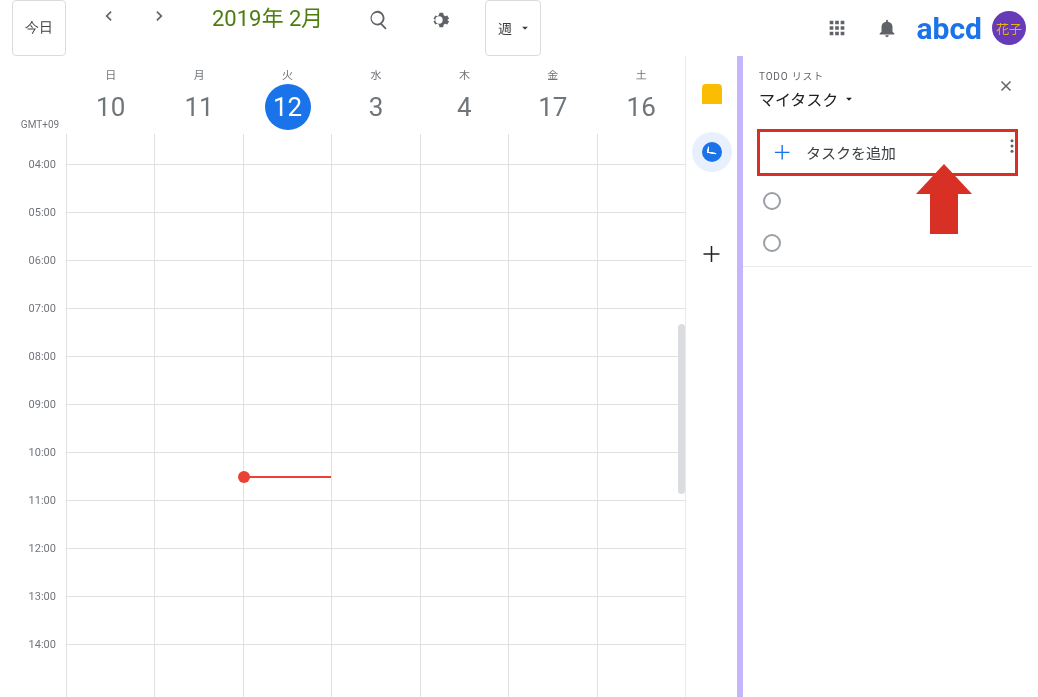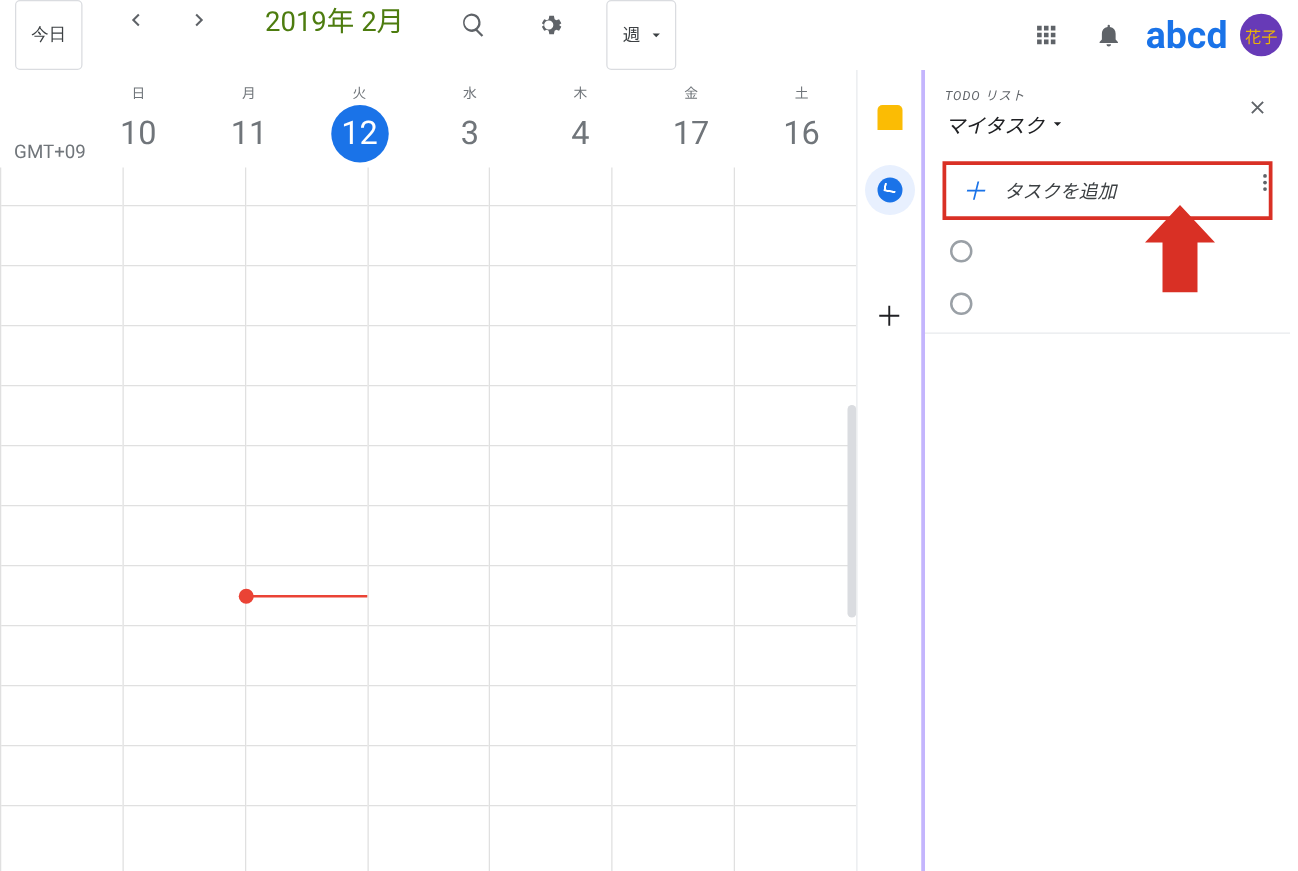--- a/index.html
+++ b/index.html
@@ -95,21 +95,21 @@
   
   .cal-header {
     display: flex;
     height: 78px;
   }
   .cal-gutter {
     width: 66px;
     display: flex;
     align-items: flex-end;
     justify-content: center;
-    font-size: 15px;
+    font-size: 10px;
     color: #70757a;
     padding-bottom: 4px;
     padding-left: 14px;
   }
   .day-col {
     flex: 1;
     text-align: center;
     border-left: 1px solid transparent;
   }
   .dow {
@@ -202,24 +202,23 @@
   }
   .tasks-circle::after {
     content: ''; position: absolute; inset: 4px 4px; border: 2px solid #fff; border-radius: 1px; transform: rotate(10deg);
     border-top: none; border-right: none; width: 8px; height: 5px;
     left: 5px; top: 5px;
   }
   .add-plus { font-size: 22px; color: #202124; font-weight: 400; }
   
   .tasks-panel {
     width: 295px;
-    border-left: 3px solid #c4b5fd;
+    border-left: 6px solid #c4b5fd;
     position: relative;
     padding: 10px 0;
-    font-style: italic;
   }
   .tp-header-small {
     font-size: 10px;
     letter-spacing: 0.8px;
     color: #5f6368;
     padding: 2px 16px 0;
   }
   .tp-header-big {
     font-size: 16px;
     color: #202124;
@@ -345,20 +344,33 @@
           <div class="day-col"><div class="dow">日</div><div class="dom">10</div></div>
           <div class="day-col"><div class="dow">月</div><div class="dom">11</div></div>
           <div class="day-col"><div class="dow">火</div><div class="dom today">12</div></div>
           <div class="day-col"><div class="dow">水</div><div class="dom">3</div></div>
           <div class="day-col"><div class="dow">木</div><div class="dom">4</div></div>
           <div class="day-col"><div class="dow">金</div><div class="dom">17</div></div>
           <div class="day-col"><div class="dow">土</div><div class="dom">16</div></div>
         </div>
     </div>
     <div class="cal-grid-wrap">
+      <div class="time-gutter" id="time-gutter">
+          <div class="time-label" style="top: 30px;">04:00</div>
+          <div class="time-label" style="top: 78px;">05:00</div>
+          <div class="time-label" style="top: 126px;">06:00</div>
+          <div class="time-label" style="top: 174px;">07:00</div>
+          <div class="time-label" style="top: 222px;">08:00</div>
+          <div class="time-label" style="top: 270px;">09:00</div>
+          <div class="time-label" style="top: 318px;">10:00</div>
+          <div class="time-label" style="top: 366px;">11:00</div>
+          <div class="time-label" style="top: 414px;">12:00</div>
+          <div class="time-label" style="top: 462px;">13:00</div>
+          <div class="time-label" style="top: 510px;">14:00</div>
+        </div>
       <div class="cal-grid" id="cal-grid">
           <div class="col">
             <div style="height: 30px; border-top: none;"></div>
             <div class="hour-row"></div>
             <div class="hour-row"></div>
             <div class="hour-row"></div>
             <div class="hour-row"></div>
             <div class="hour-row"></div>
             <div class="hour-row"></div>
             <div class="hour-row"></div>

